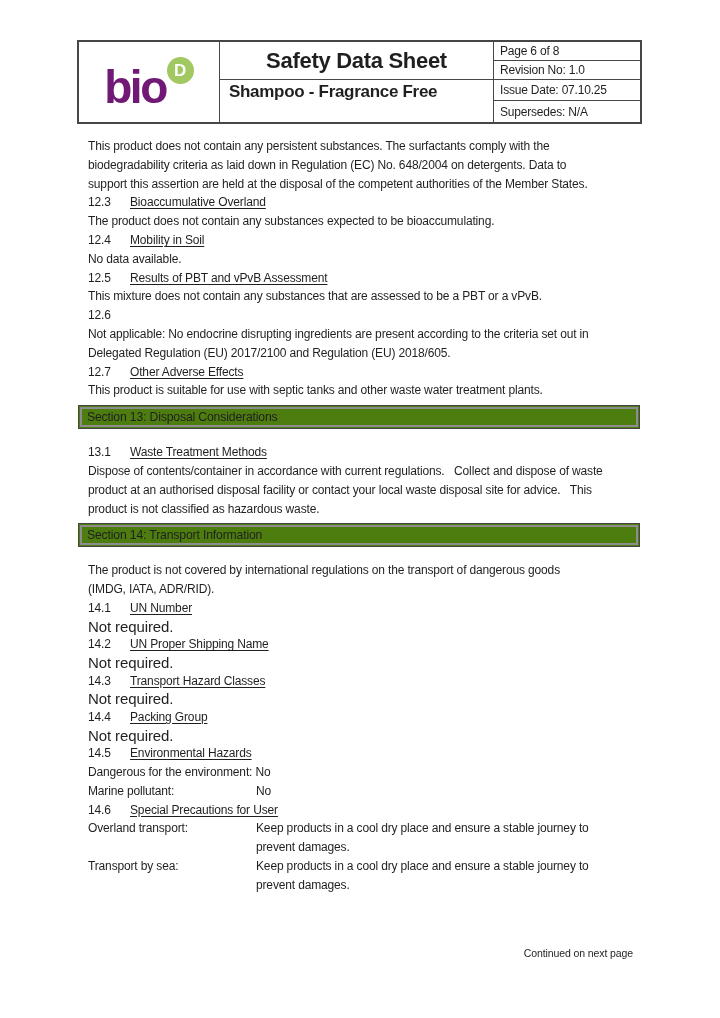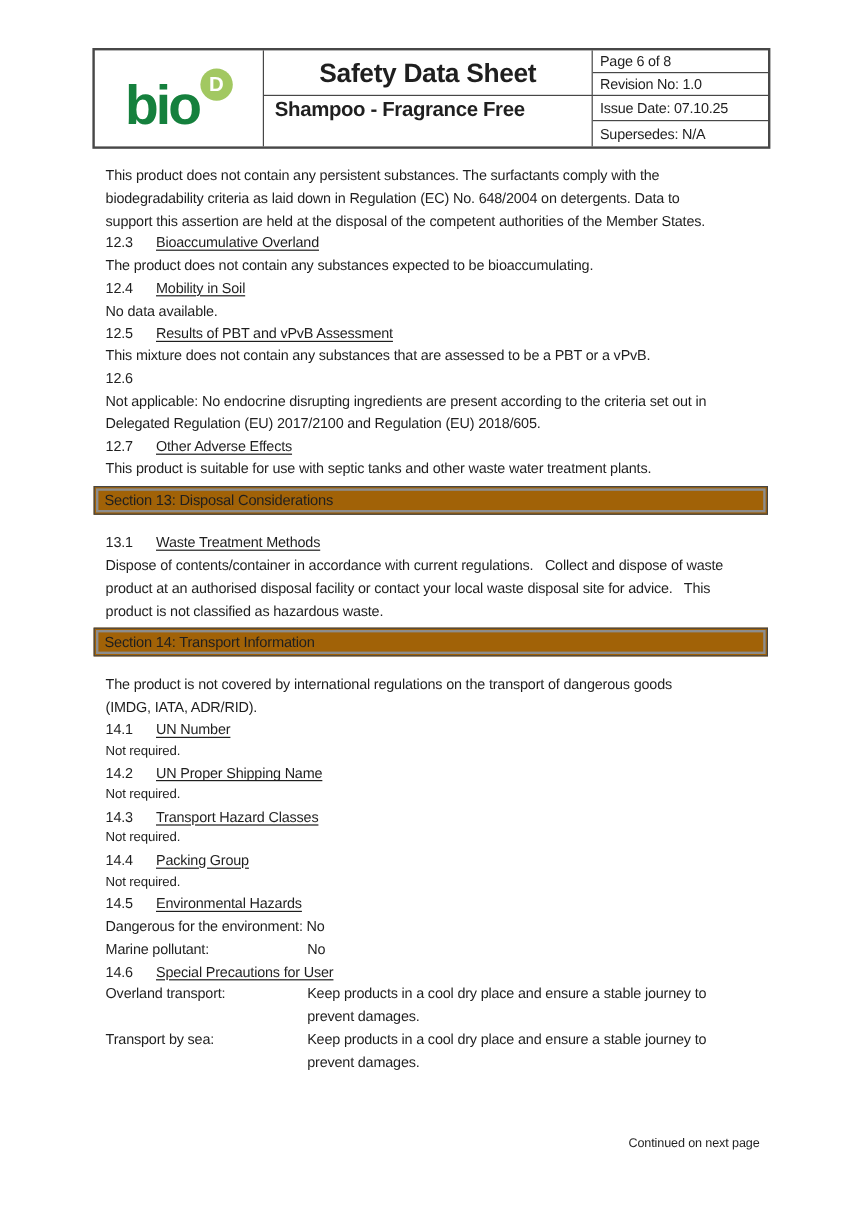--- a/index.html
+++ b/index.html
@@ -41,49 +41,49 @@
   .h-meta { grid-column:3; display:flex; align-items:center; padding-left:6px; font-size:12px; letter-spacing:-0.2px; }
   .m1 { grid-row:1; border-bottom:1.5px solid #474747; }
   .m2 { grid-row:2; border-bottom:1.5px solid #474747; }
   .m3 { grid-row:3; border-bottom:1.5px solid #474747; }
   .m4 { grid-row:4; }
 
   
   .logo { display:flex; align-items:flex-start; }
   .logo-bio {
     font-weight:bold; font-size:46px; line-height:44px;
-    letter-spacing:-2.5px; color:#15803d; margin-top:10px;
+    letter-spacing:-2.5px; color:#701a75; margin-top:10px;
   }
   .logo-badge {
     width:27px; height:27px; border-radius:50%;
     background:#a2c861; color:#ffffff;
     font-weight:bold; font-size:17px;
     display:flex; align-items:center; justify-content:center;
     margin:2px 0 0 1px;
   }
 
   
   .content {
     position:absolute; left:88px; top:137px; width:554px;
     font-size:12px; line-height:18.8px; letter-spacing:-0.15px;
   }
   .para { white-space:pre-wrap; }
   .intro { }
   .clause { display:flex; }
   .clause .num { width:42px; flex:none; }
   .clause .ctitle { text-decoration:underline; text-underline-offset:2px; }
-  .small { font-size:11px; line-height:17.5px; letter-spacing:-0.1px; }
+  .small { font-size:15px; line-height:17.5px; letter-spacing:-0.1px; }
 
   .section-box {
     position:relative;
     margin:5px 0 14px -10px; width:562px; height:24px;
     border:1px solid #454545;
     display:flex; align-items:center;
     padding-left:8px; font-size:12.2px;
-    background:#a16207;
+    background:#4d7c0f;
   }
   .section-box::before {
     content:""; position:absolute; inset:1px;
     border:2px solid #8d8d8d; pointer-events:none;
   }
   .section-box span { position:relative; }
 
   .kv { display:flex; }
   .kv-label { width:168px; flex:none; }
   .kv-value { white-space:pre-wrap; flex:1; }

